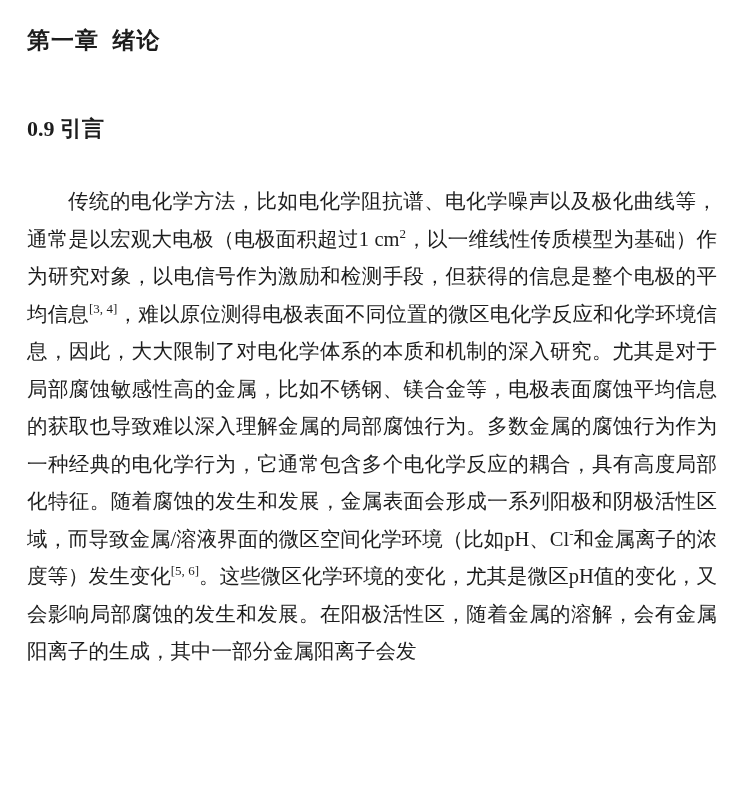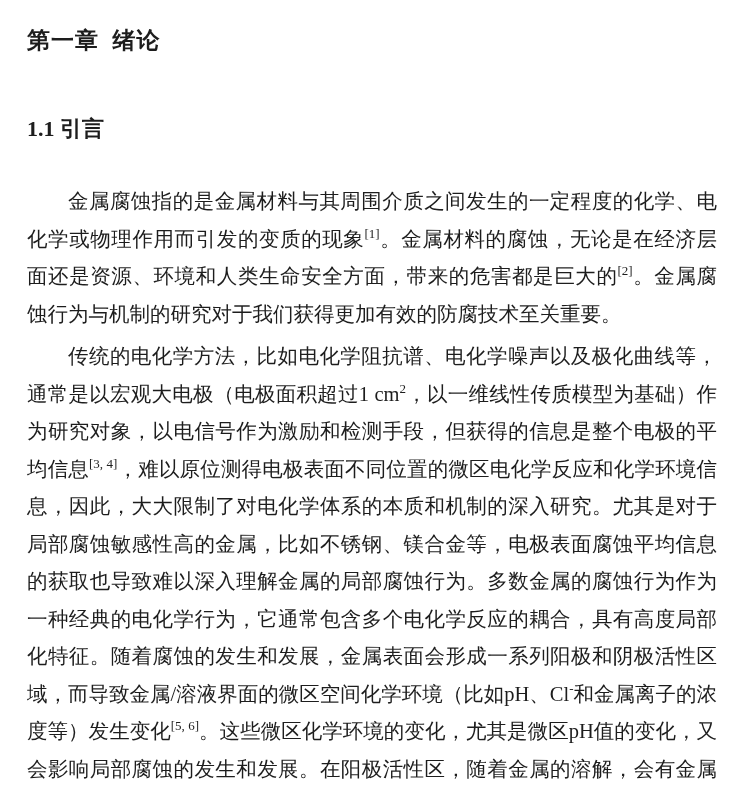--- a/index.html
+++ b/index.html
@@ -54,18 +54,17 @@
     line-height: 0;
     vertical-align: super;
     letter-spacing: 0;
   }
 </style>
 </head>
 <body>
 
 <div class="page">
   <h1 class="chapter-title">第一章  绪论</h1>
-  <h2 class="section-heading">1.1 引言</h2>
+  <h2 class="section-heading">0.9 引言</h2>
   <div class="body-content">
-      <p class="body-para"><span>金属腐蚀指的是金属材料与其周围介质之间发生的一定程度的化学、电化学或物理作用而引发的变质的现象</span><sup>[1]</sup><span>。金属材料的腐蚀，无论是在经济层面还是资源、环境和人类生命安全方面，带来的危害都是巨大的</span><sup>[2]</sup><span>。金属腐蚀行为与机制的研究对于我们获得更加有效的防腐技术至关重要。</span></p>
       <p class="body-para"><span>传统的电化学方法，比如电化学阻抗谱、电化学噪声以及极化曲线等，通常是以宏观大电极（电极面积超过1 cm</span><sup>2</sup><span>，以一维线性传质模型为基础）作为研究对象，以电信号作为激励和检测手段，但获得的信息是整个电极的平均信息</span><sup>[3, 4]</sup><span>，难以原位测得电极表面不同位置的微区电化学反应和化学环境信息，因此，大大限制了对电化学体系的本质和机制的深入研究。尤其是对于局部腐蚀敏感性高的金属，比如不锈钢、镁合金等，电极表面腐蚀平均信息的获取也导致难以深入理解金属的局部腐蚀行为。多数金属的腐蚀行为作为一种经典的电化学行为，它通常包含多个电化学反应的耦合，具有高度局部化特征。随着腐蚀的发生和发展，金属表面会形成一系列阳极和阴极活性区域，而导致金属/溶液界面的微区空间化学环境（比如pH、Cl</span><sup>-</sup><span>和金属离子的浓度等）发生变化</span><sup>[5, 6]</sup><span>。这些微区化学环境的变化，尤其是微区pH值的变化，又会影响局部腐蚀的发生和发展。在阳极活性区，随着金属的溶解，会有金属阳离子的生成，其中一部分金属阳离子会发</span></p>
     </div>
 </div>
 
 </body></html>

